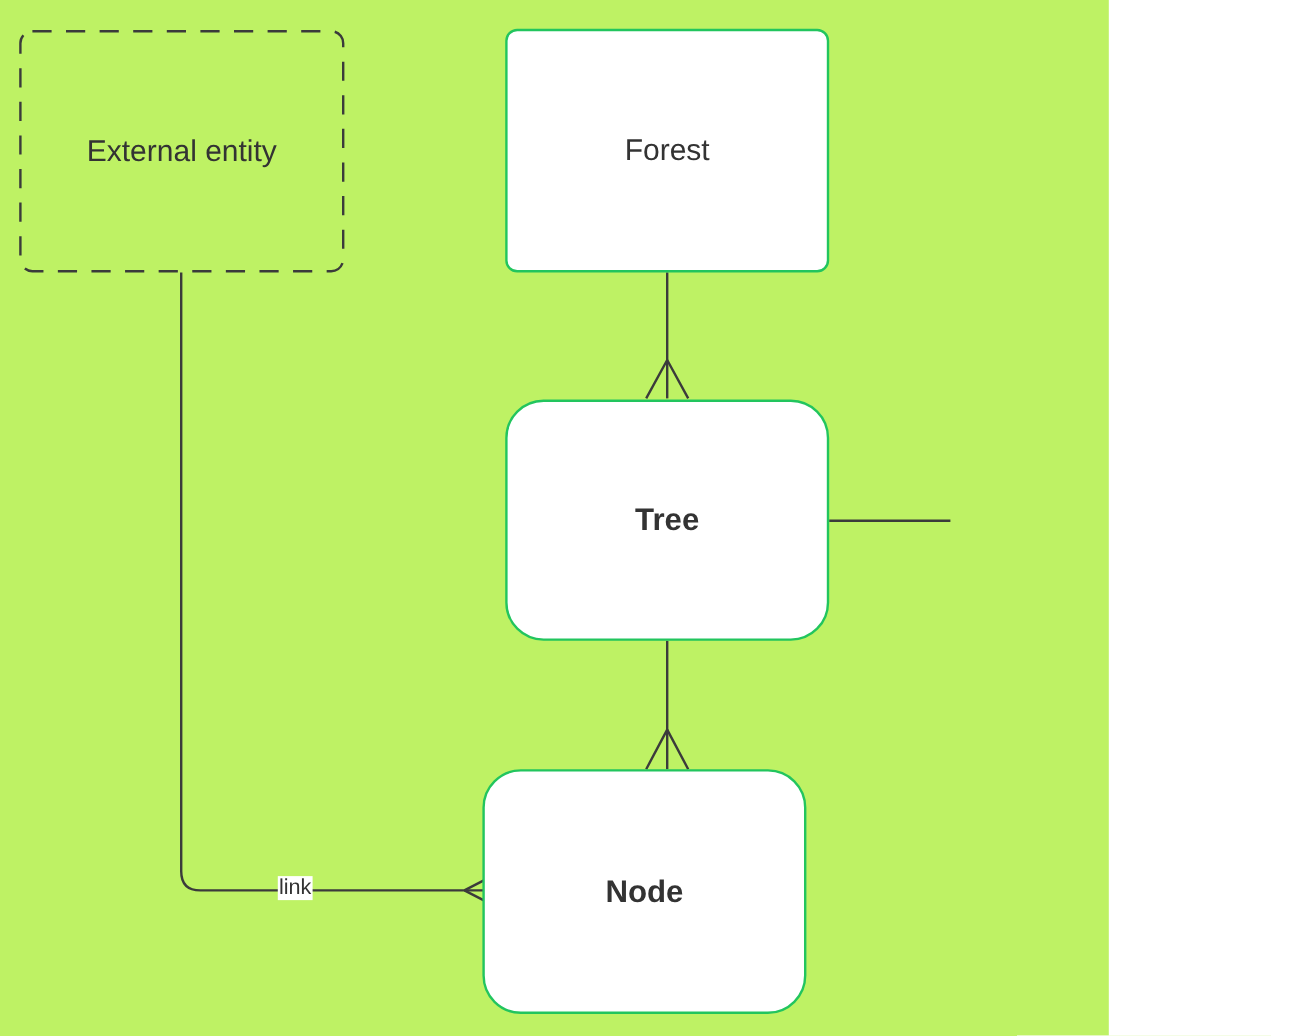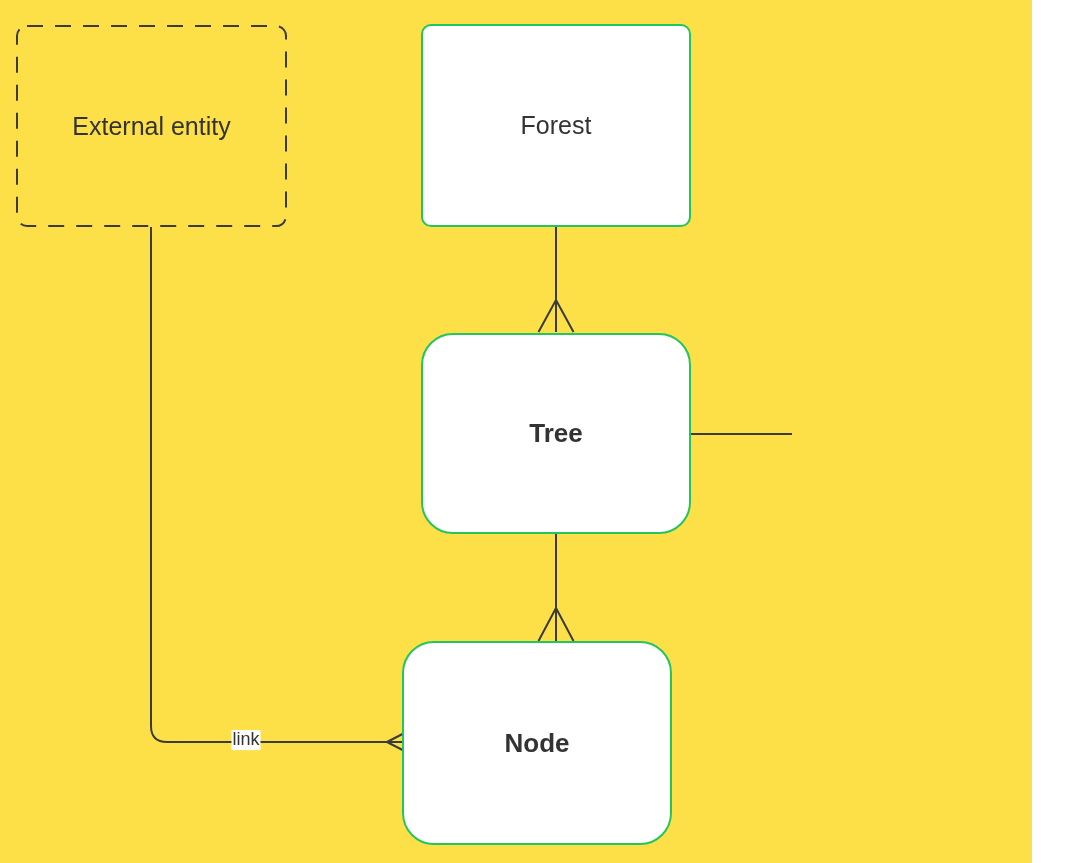--- a/index.html
+++ b/index.html
@@ -2,23 +2,23 @@
 <html><head>
 <meta charset="utf-8">
 <style>
   html, body {
     margin: 0;
     padding: 0;
     background: #ffffff;
   }
   .canvas {
     position: relative;
-    width: 1032px;
+    width: 924px;
     height: 863px;
-    background: #fde047;
+    background: #bef264;
     font-family: "Liberation Sans", sans-serif;
     color: #333333;
     overflow: hidden;
   }
   .connector-layer {
     position: absolute;
     left: 0;
     top: 0;
     width: 1082px;
     height: 863px;

